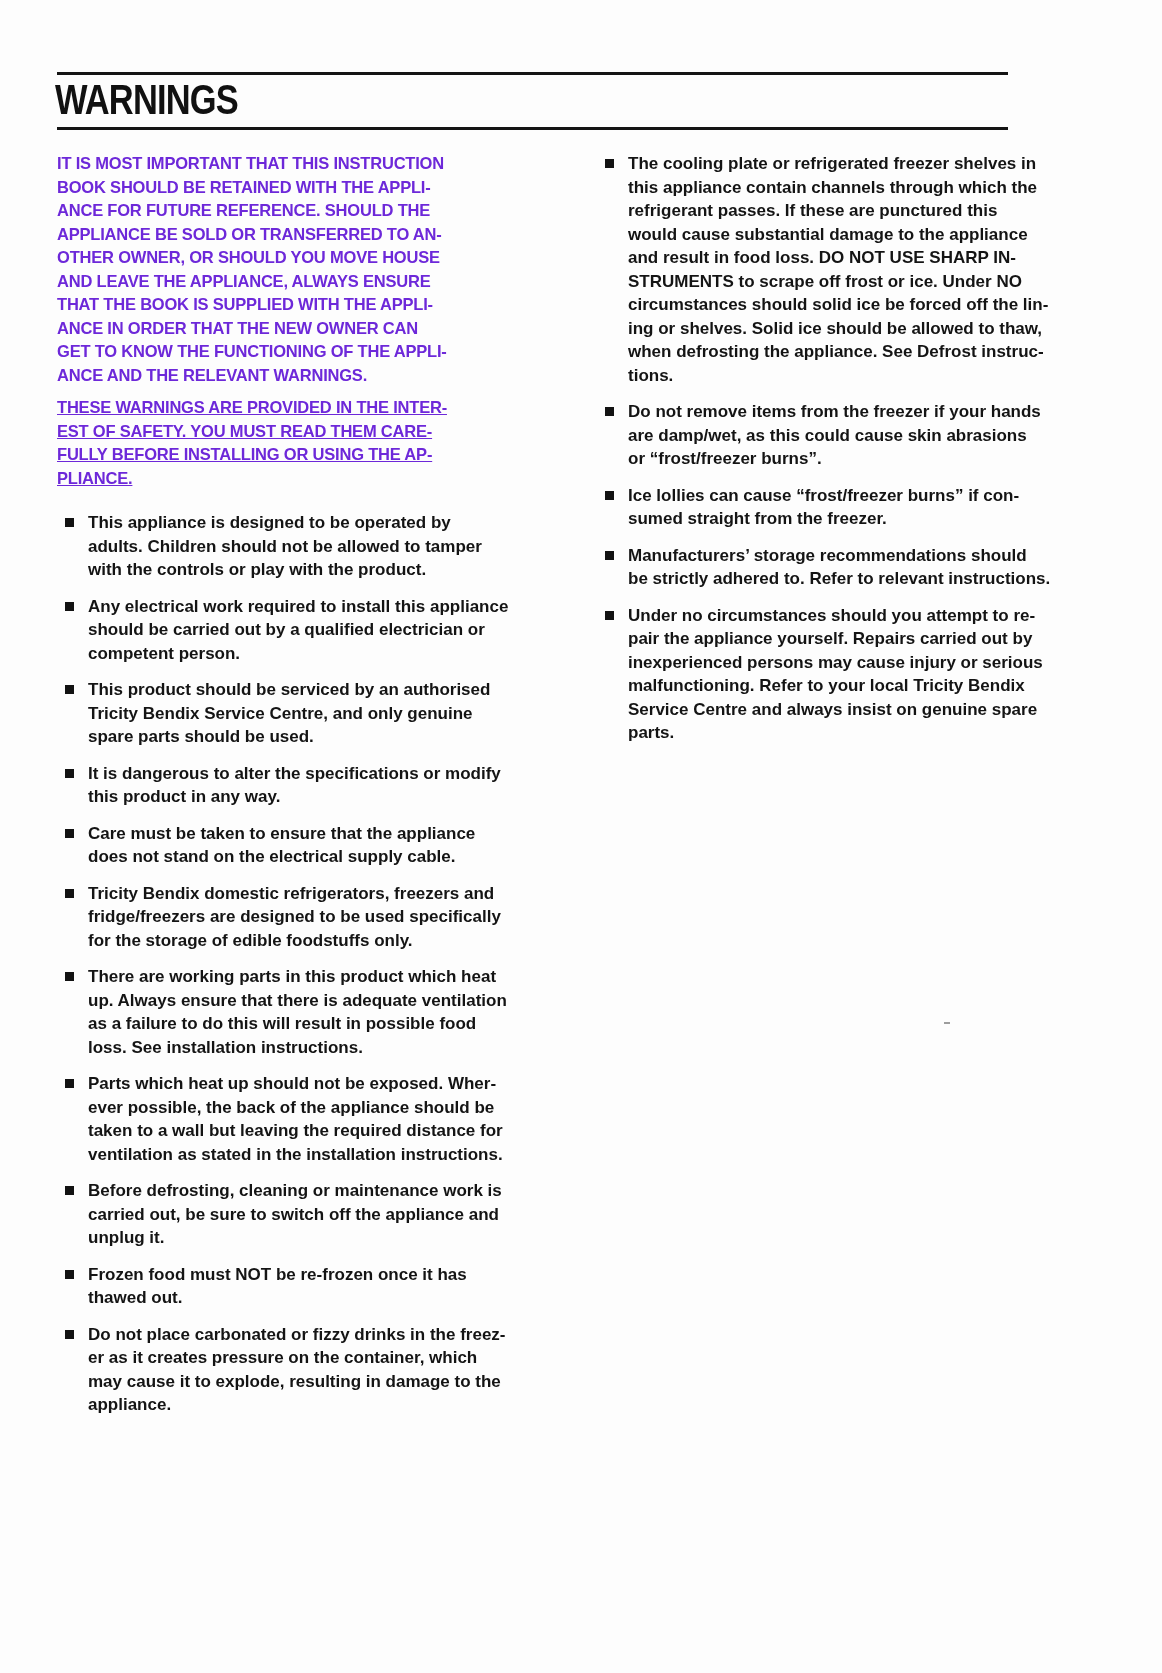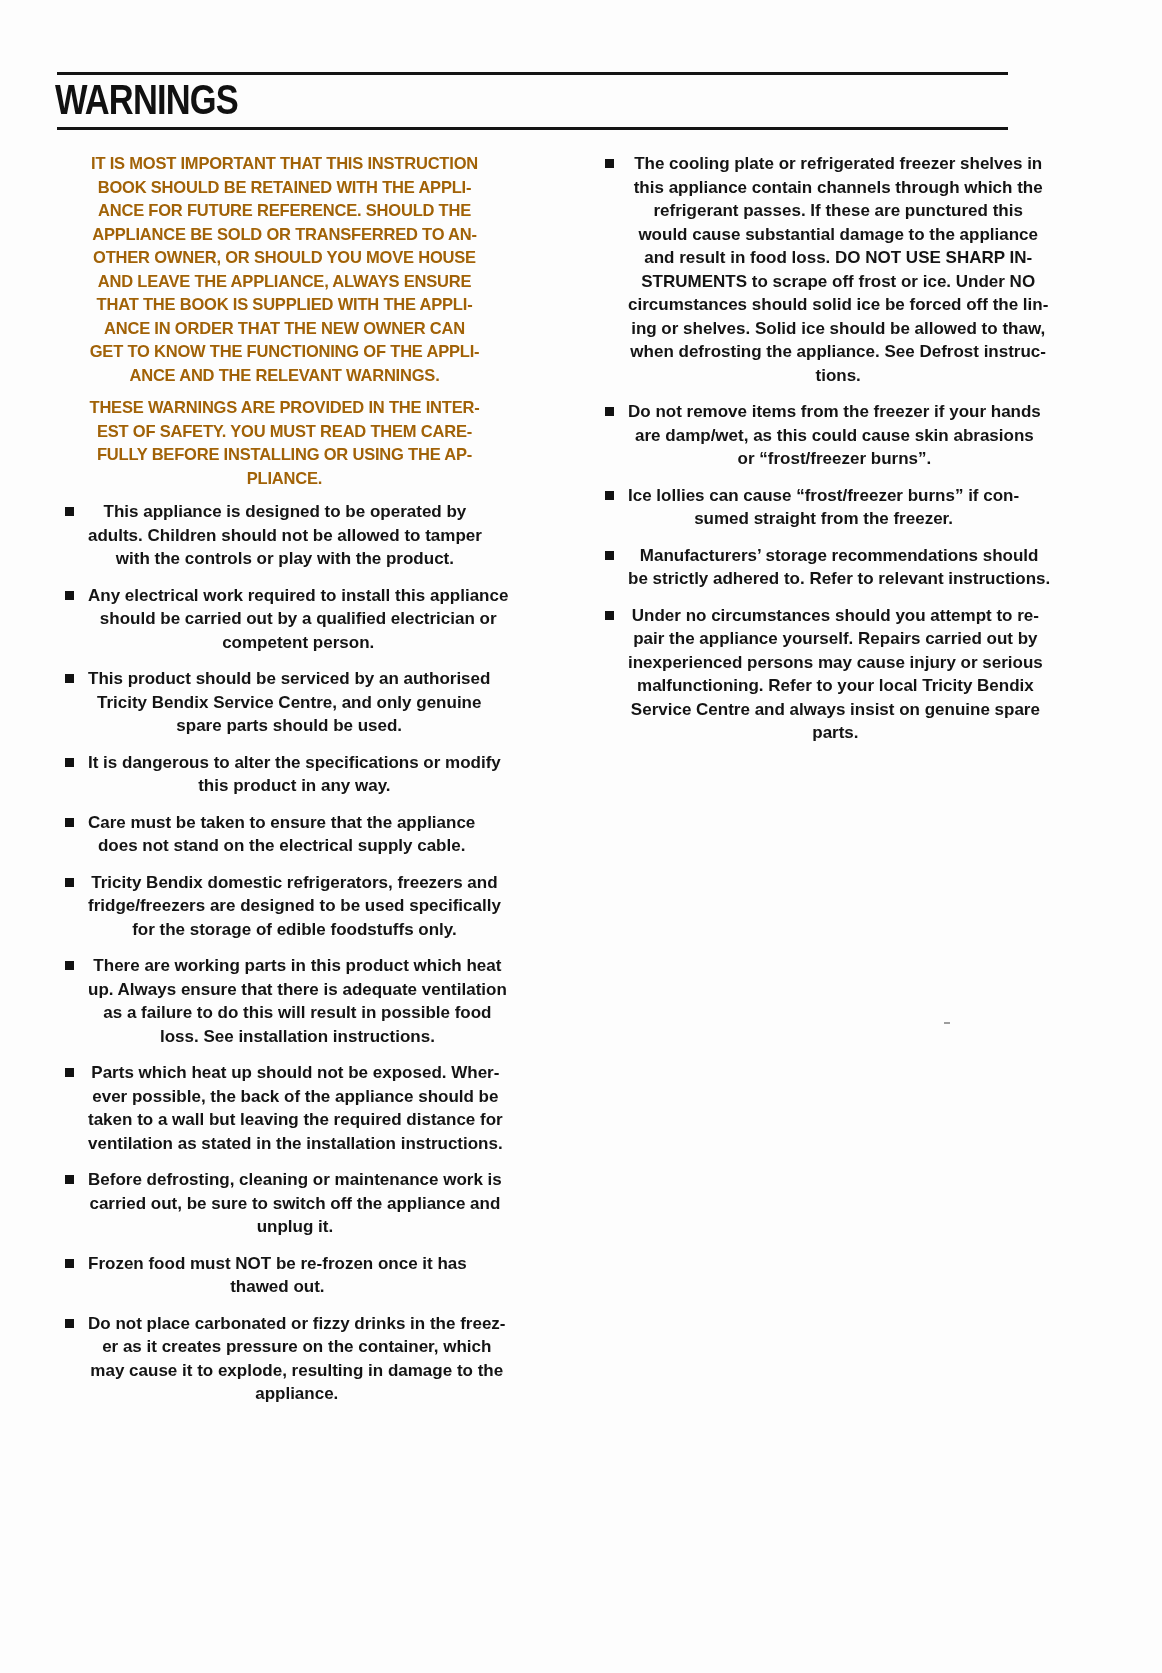--- a/index.html
+++ b/index.html
@@ -3,21 +3,21 @@
 <meta charset="utf-8">
 <style>
   html, body { margin: 0; padding: 0; }
   body {
     width: 1162px; height: 1673px;
     background: #fdfdfd;
     font-family: "Liberation Sans", sans-serif;
     color: #161616;
     -webkit-font-smoothing: antialiased;
   }
-  .page { position: relative; width: 1162px; height: 1529px; overflow: hidden; text-align: center; }
+  .page { position: relative; width: 1162px; height: 1529px; overflow: hidden; }
 
   
   .rule { position: absolute; left: 57px; width: 951px; background: #141414; }
   .rule-top { top: 72px; height: 3px; }
   .rule-under { top: 127px; height: 2.5px; }
   .title {
     position: absolute; left: 55px; top: 76px; margin: 0;
     font-size: 42px; font-weight: 700; letter-spacing: -1px;
     transform: scaleX(0.82); transform-origin: left center;
     color: #111; white-space: pre;
@@ -29,23 +29,23 @@
     display: flex; gap: 85px;
   }
   .col-left  { width: 455px; }
   .col-right { width: 435px; }
 
   .intro {
     margin: 0 0 9px 0;
     font-weight: 700;
     font-size: 16.5px; line-height: 23.5px;
     letter-spacing: -0.2px;
-    white-space: pre; color: #a16207;
-  }
-  .intro.last { margin-bottom: 10px; }
+    white-space: pre; color: #6d28d9;
+  }
+  .intro.last { margin-bottom: 21px; text-decoration: underline; }
 
   ul.bullets { list-style: none; margin: 0; padding: 0; }
   li.bullet { display: flex; margin: 0 0 13px 0; font-weight: bold; }
   .sq {
     flex: none; width: 9px; height: 9px;
     margin-left: 8px; margin-top: 7px;
     background: #121212;
   }
   .txt {
     margin-left: 14px;

